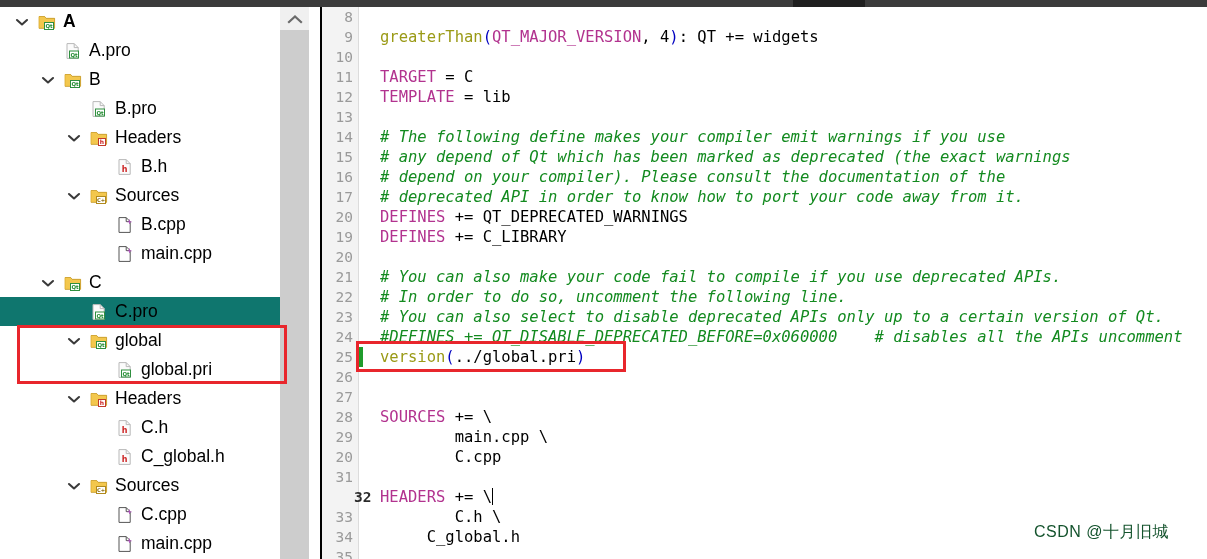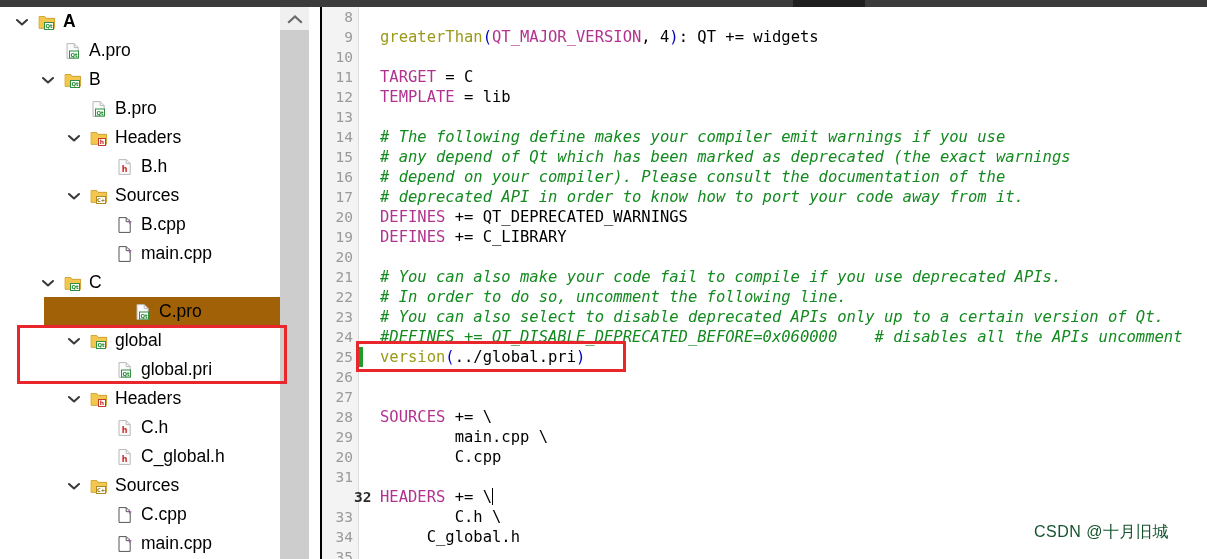--- a/index.html
+++ b/index.html
@@ -32,21 +32,21 @@
     position: absolute; left: 0; top: 7px; width: 309px; height: 552px;
     background: #ffffff;
     overflow: hidden;
   }
   .tree-row {
     position: relative;
     height: 29px;
     display: flex; align-items: center;
     white-space: nowrap;
   }
-  .tree-row.selected { background: #a16207; margin-left: 44px; }
+  .tree-row.selected { background: #0f766e; }
   .tree-label {
     font-family: "Liberation Sans", sans-serif;
     font-size: 17.5px;
     color: #000000;
     line-height: 1;
   }
   .tree-label.bold { font-weight: bold; }
   .chev {
     width: 16px; height: 16px;
     display: inline-block;

